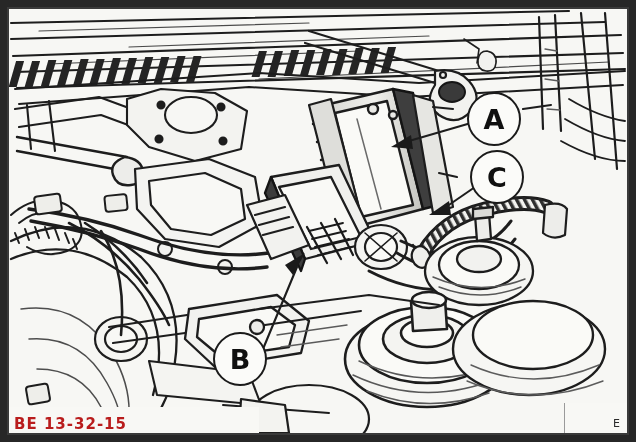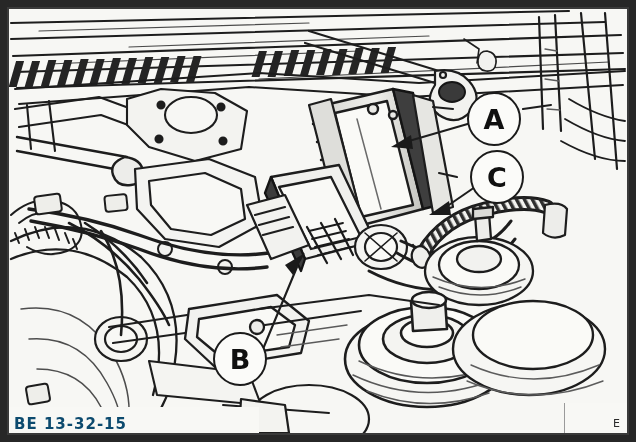--- a/index.html
+++ b/index.html
@@ -37,21 +37,21 @@
   #art svg{display:block;}
 
   
   #caption{
     position:absolute;
     left:14px;bottom:9px;
     font-family:"DejaVu Sans",sans-serif;
     font-size:15px;
     font-weight:600;
     letter-spacing:1.0px;
-    color:#0c4a6e;
+    color:#b91c1c;
     z-index:40;
     background:transparent;
   }
   #corner-mark{
     position:absolute;
     right:16px;bottom:12px;
     font-family:"DejaVu Sans",sans-serif;
     font-size:11px;
     color:#2a2a2a;
     z-index:40;

